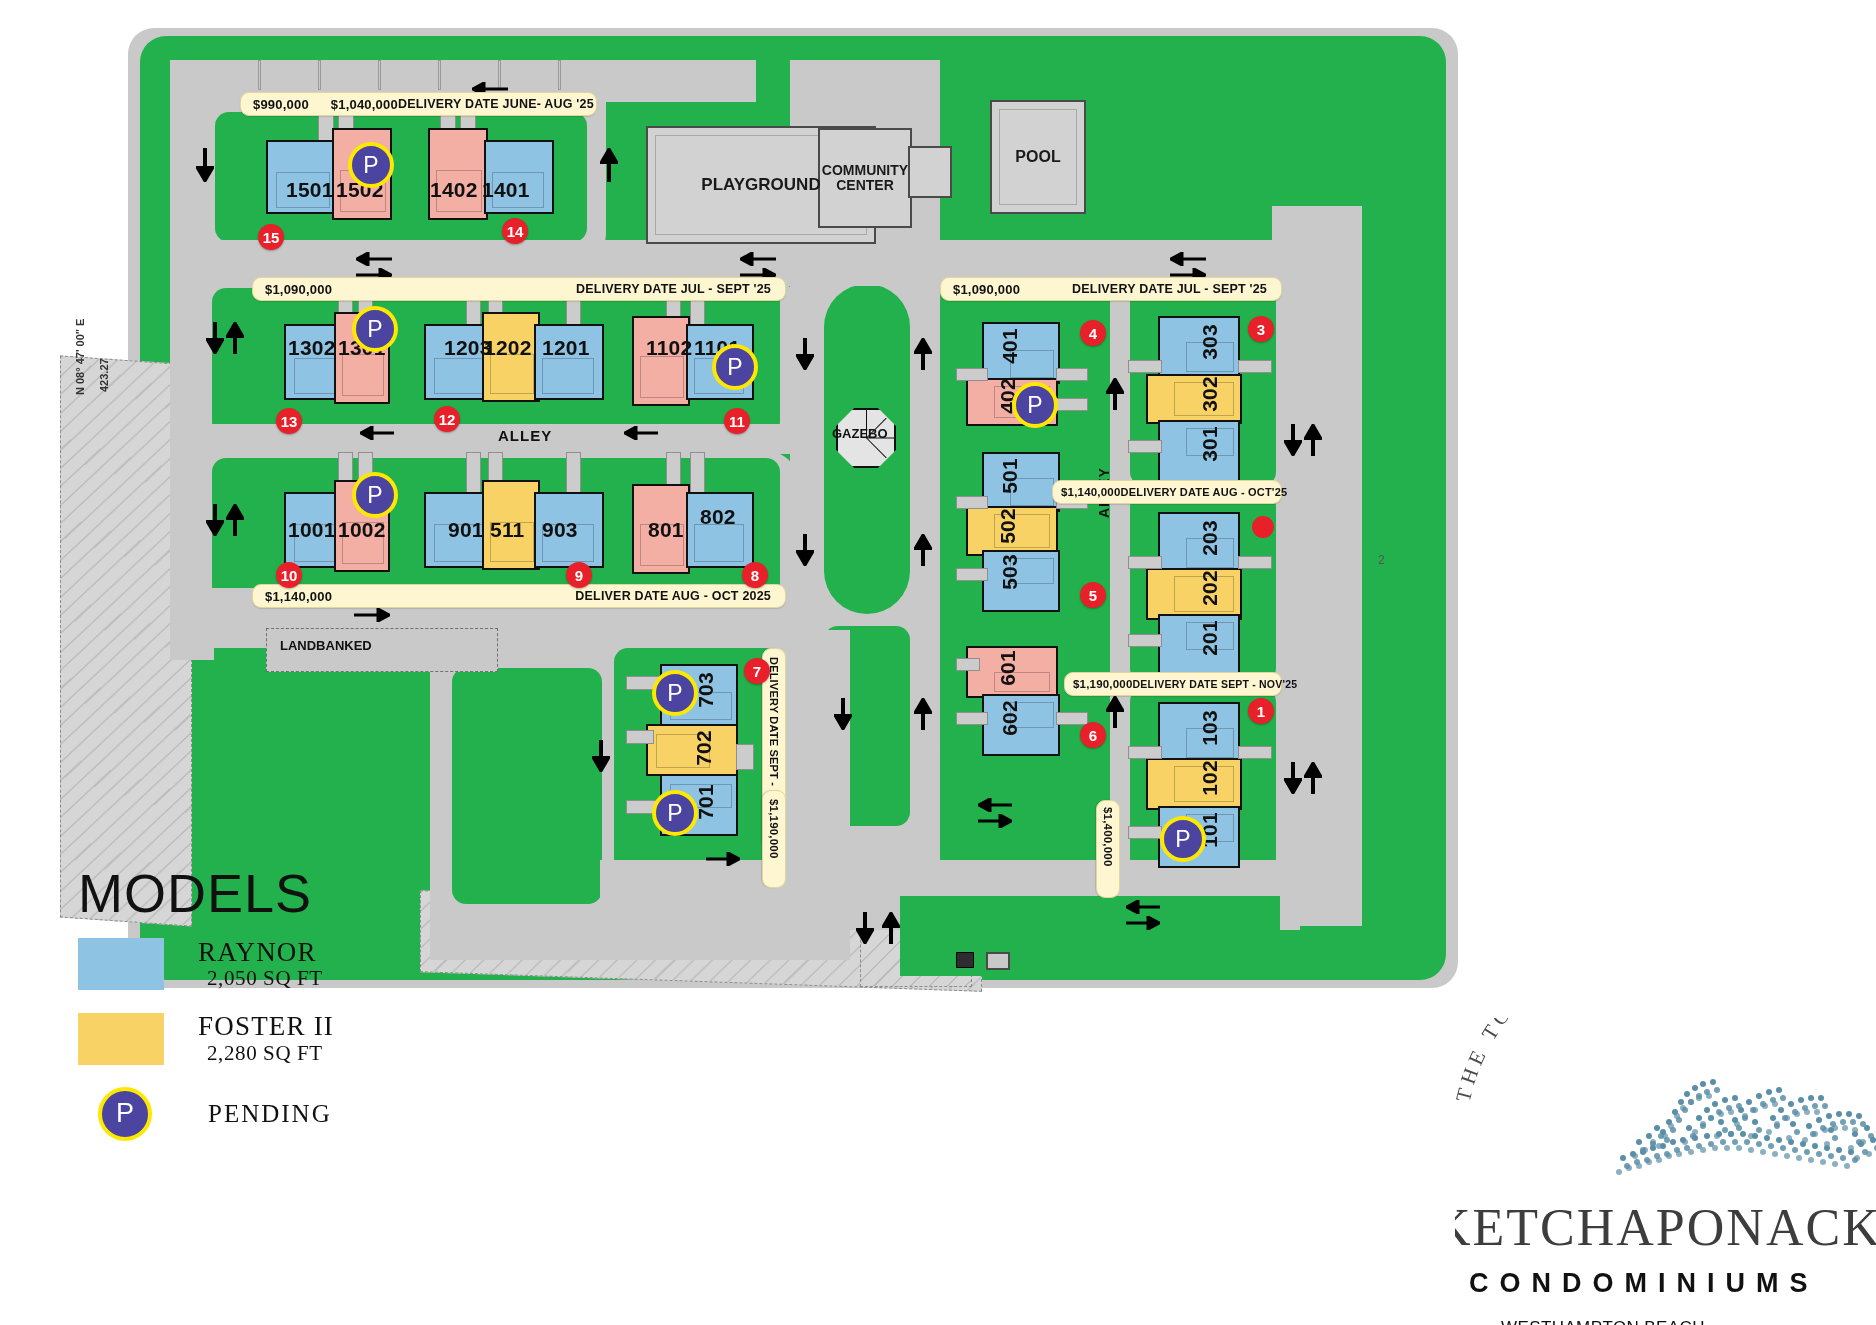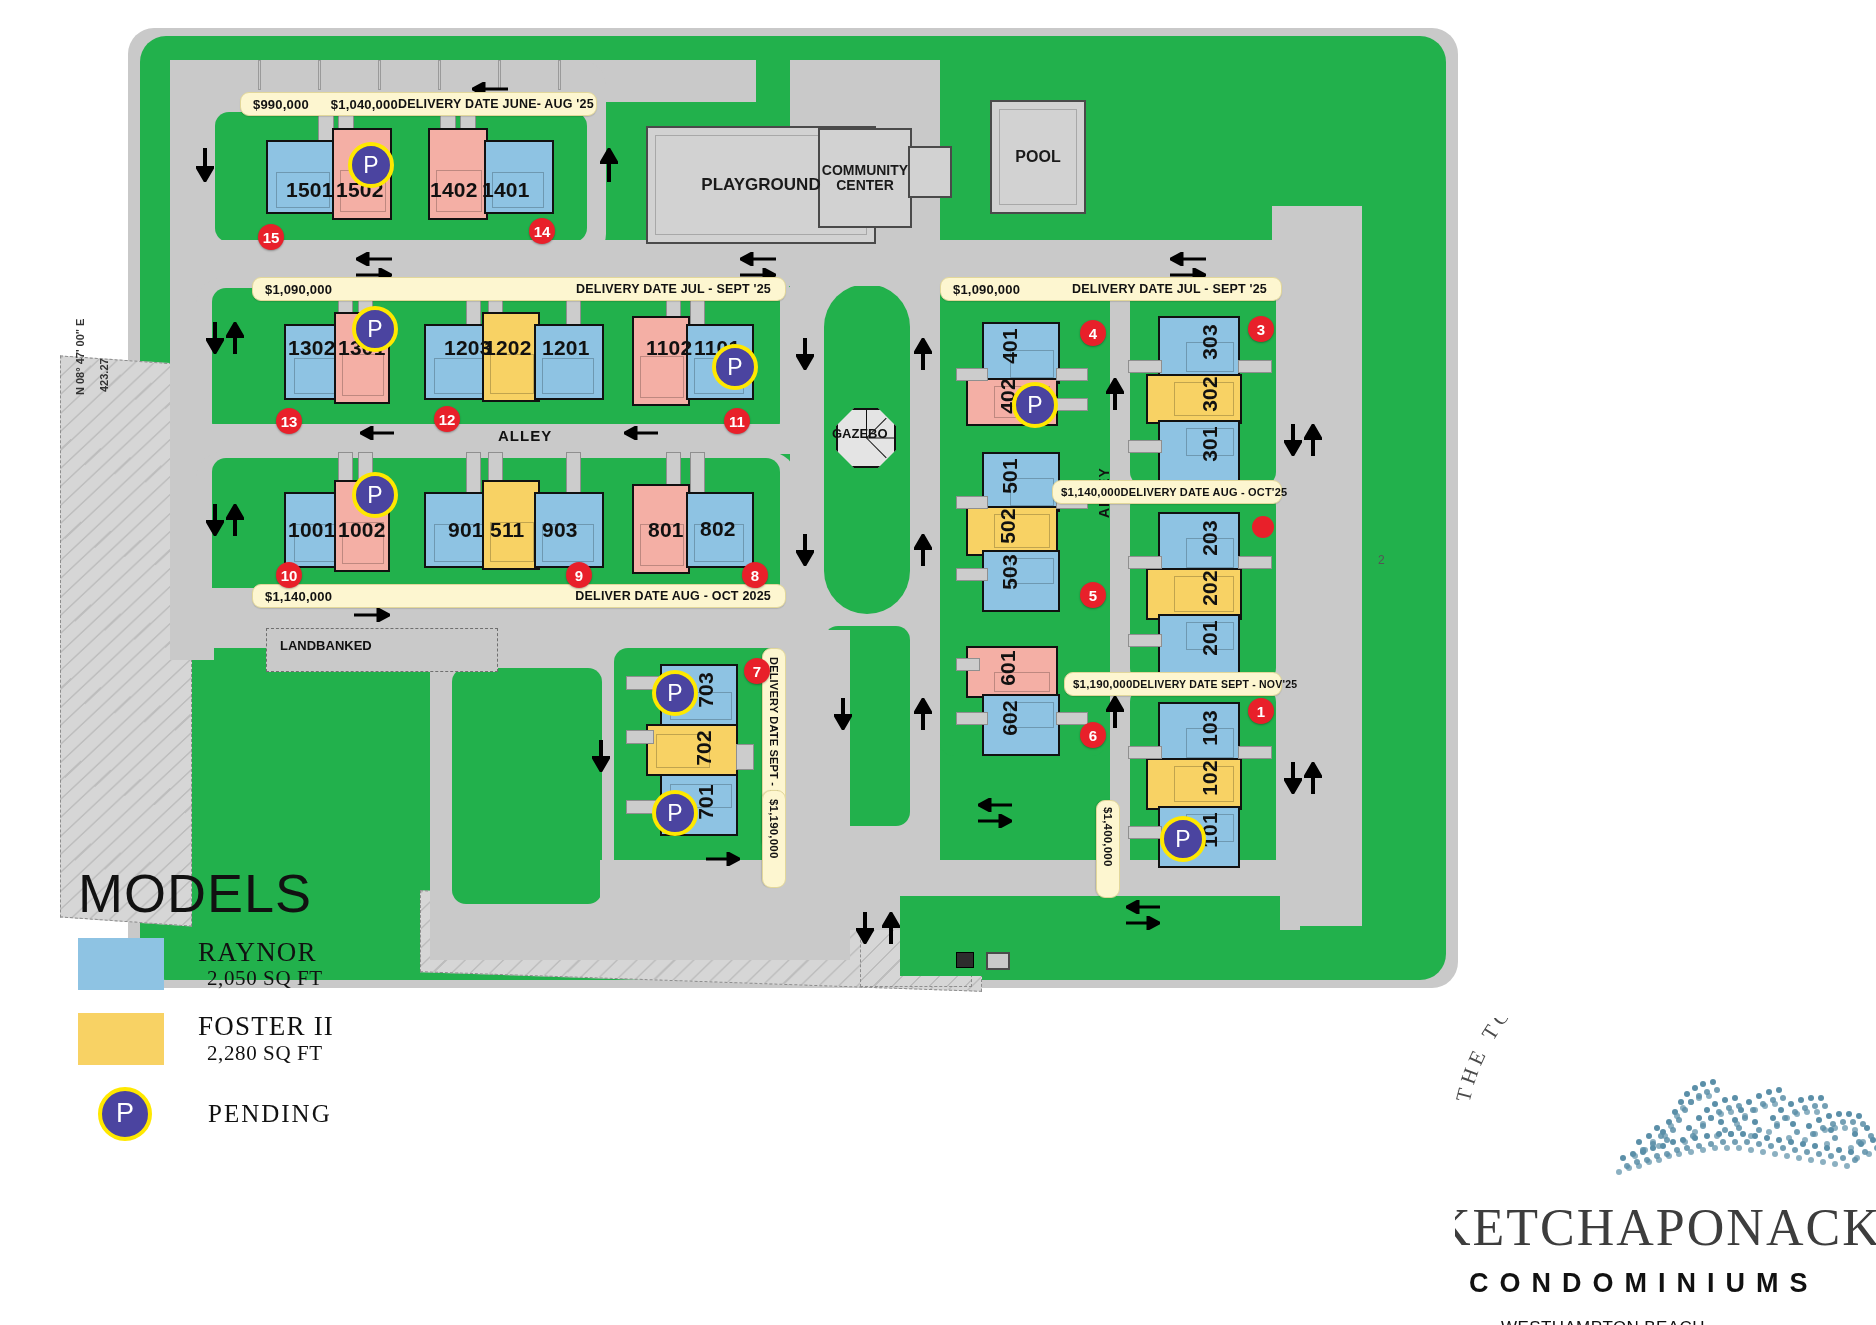--- a/index.html
+++ b/index.html
@@ -342,21 +342,21 @@
   <div class="unit u-blue" style="left:686px;top:492px;width:68px;height:76px;">
       <div class="sub" style="left:6px;top:30px;right:8px;bottom:4px;"></div>
     </div>
 
   <div class="unum" style="left:288px;top:518px;">1001</div>
   <div class="unum" style="left:338px;top:518px;">1002</div>
   <div class="unum" style="left:448px;top:518px;">901</div>
   <div class="unum" style="left:490px;top:518px;">511</div>
   <div class="unum" style="left:542px;top:518px;">903</div>
   <div class="unum" style="left:648px;top:518px;">801</div>
-  <div class="unum" style="left:700px;top:517px;text-align:right;">802</div>
+  <div class="unum" style="left:700px;top:505px;text-align:right;">802</div>
   <div class="pbadge" style="left:352px;top:472px;">P</div>
 
   <div class="unit u-blue" style="left:660px;top:664px;width:78px;height:62px;">
       <div class="sub" style="left:8px;top:26px;right:4px;bottom:4px;"></div>
     </div>
   <div class="unit u-yellow" style="left:646px;top:724px;width:92px;height:52px;">
       <div class="sub" style="left:8px;top:8px;right:26px;bottom:6px;"></div>
     </div>
   <div class="unit u-blue" style="left:660px;top:774px;width:78px;height:62px;">
       <div class="sub" style="left:8px;top:8px;right:4px;bottom:26px;"></div>
@@ -455,21 +455,21 @@
     </div>
   <div class="unum rot" style="left:1192px;top:716px;">103</div>
   <div class="unum rot" style="left:1192px;top:766px;">102</div>
   <div class="unum rot" style="left:1192px;top:818px;">101</div>
   <div class="pbadge" style="left:1160px;top:816px;">P</div>
   <div class="stub" style="left:1128px;top:746px;width:32px;height:11px;"></div>
   <div class="stub" style="left:1238px;top:746px;width:32px;height:11px;"></div>
   <div class="stub" style="left:1128px;top:826px;width:32px;height:11px;"></div>
 
   <div class="marker" style="left:258px;top:224px;">15</div>
-  <div class="marker" style="left:529px;top:218px;">14</div>
+  <div class="marker" style="left:502px;top:218px;">14</div>
   <div class="marker" style="left:276px;top:408px;">13</div>
   <div class="marker" style="left:434px;top:406px;">12</div>
   <div class="marker" style="left:724px;top:408px;">11</div>
   <div class="marker" style="left:276px;top:562px;">10</div>
   <div class="marker" style="left:566px;top:562px;">9</div>
   <div class="marker" style="left:742px;top:562px;">8</div>
   <div class="marker" style="left:744px;top:658px;">7</div>
   <div class="marker" style="left:1080px;top:722px;">6</div>
   <div class="marker" style="left:1080px;top:582px;">5</div>
   <div class="marker" style="left:1080px;top:320px;">4</div>

